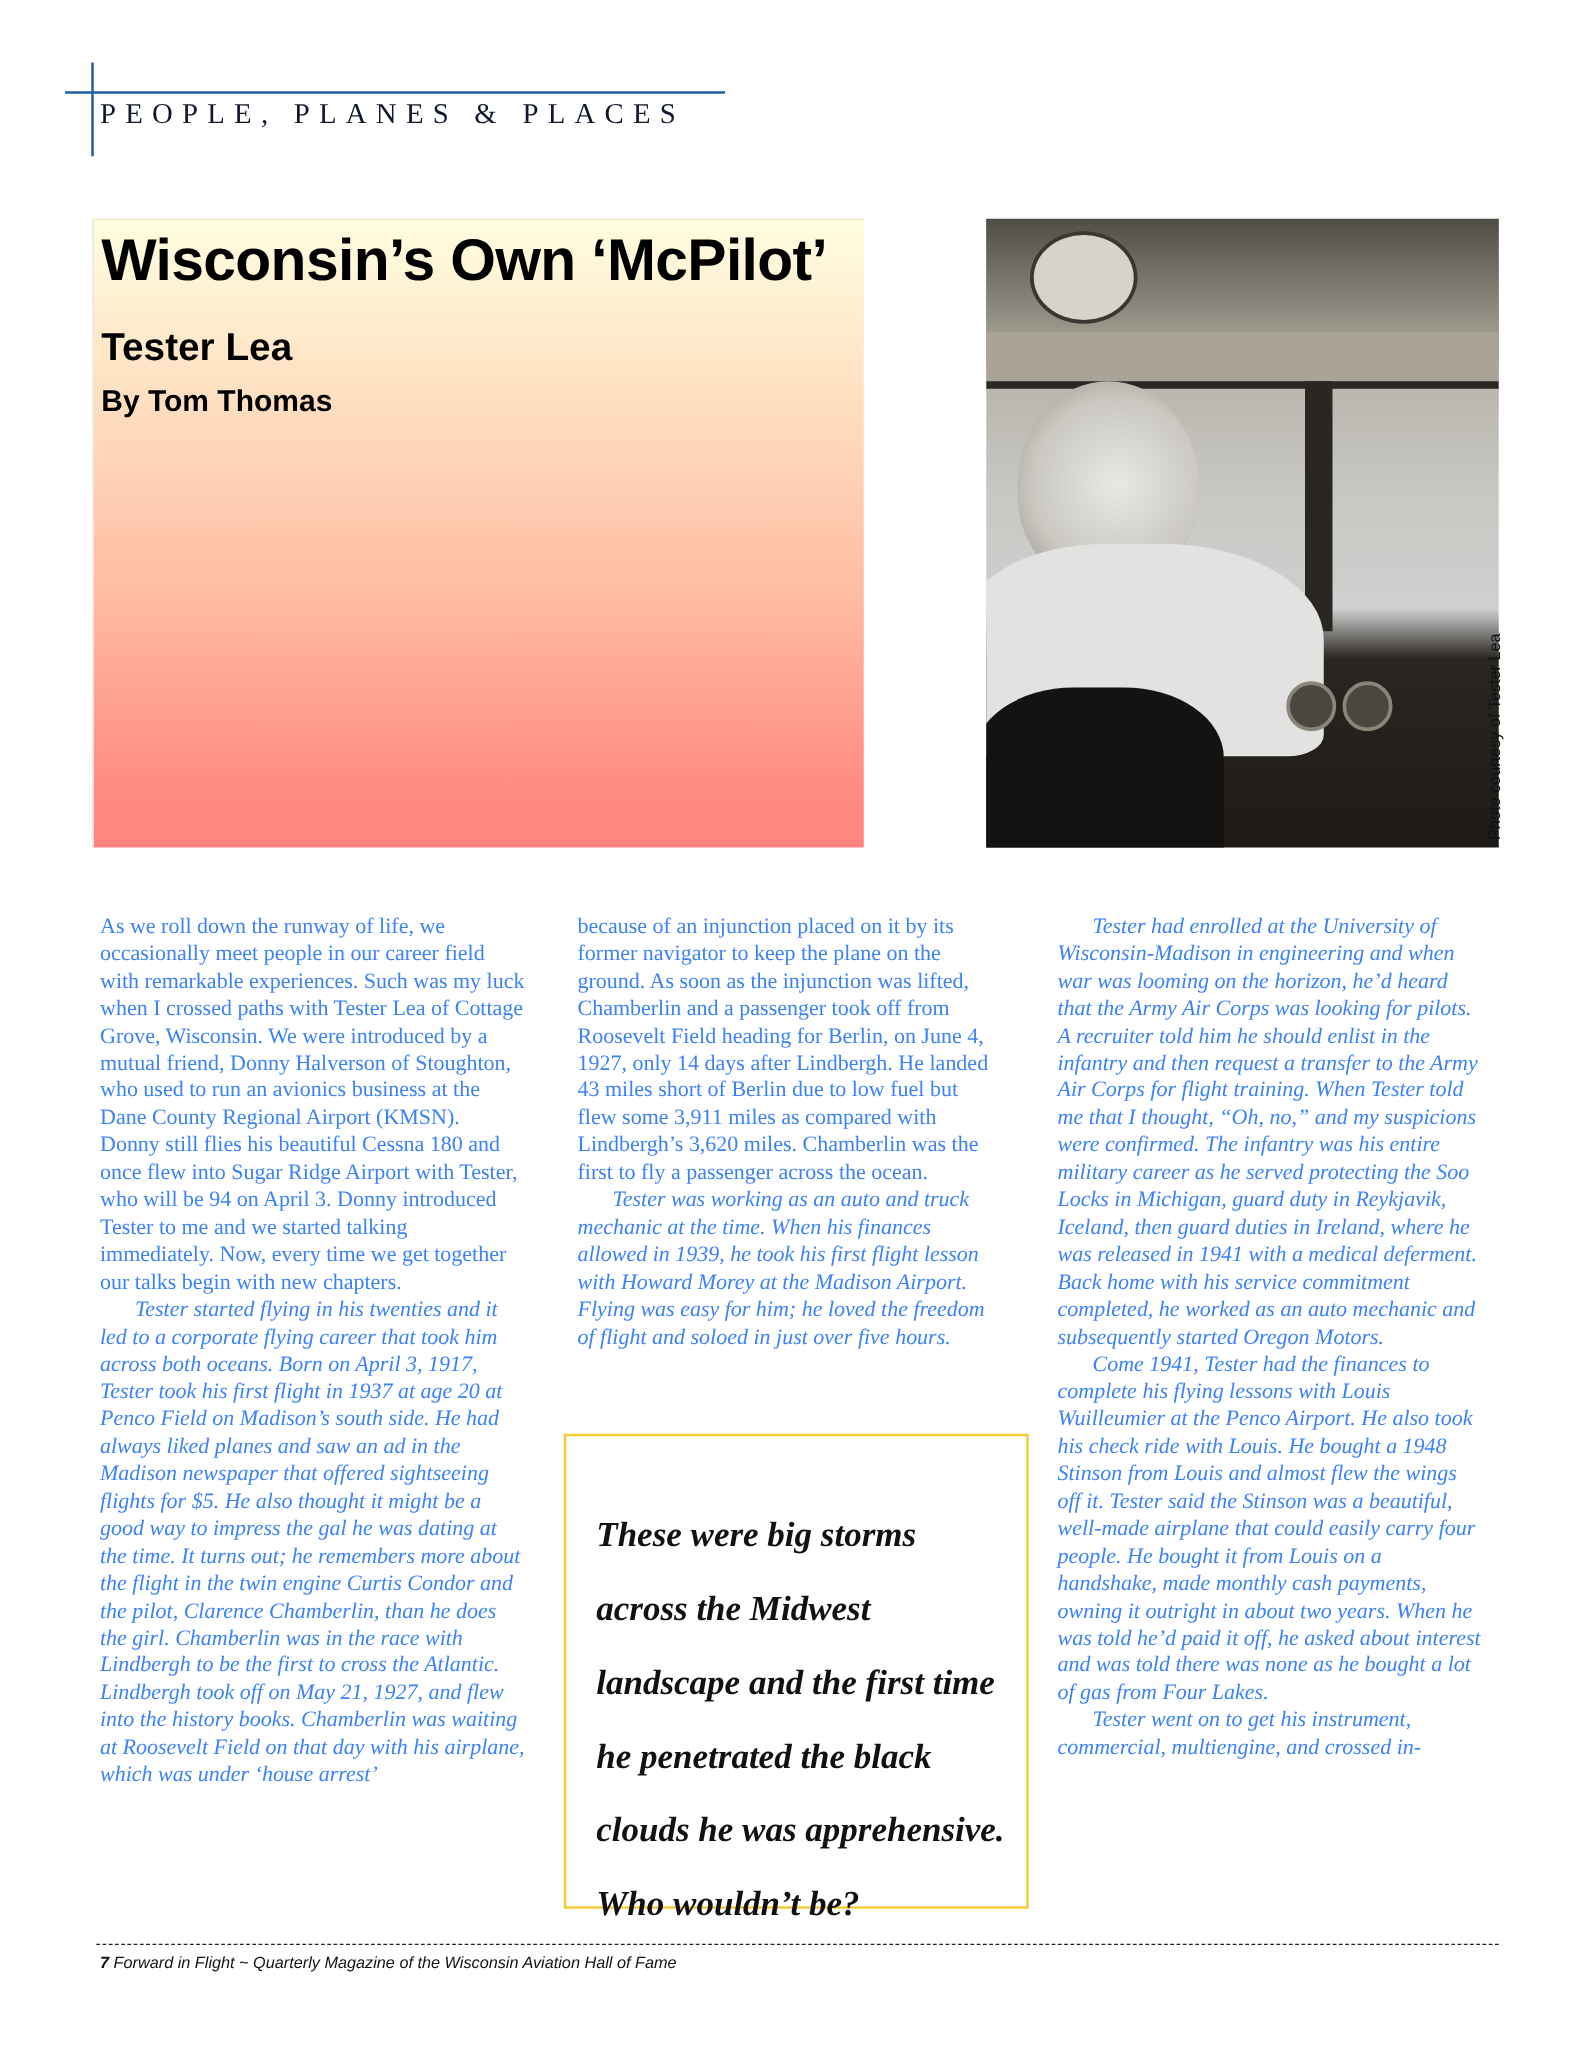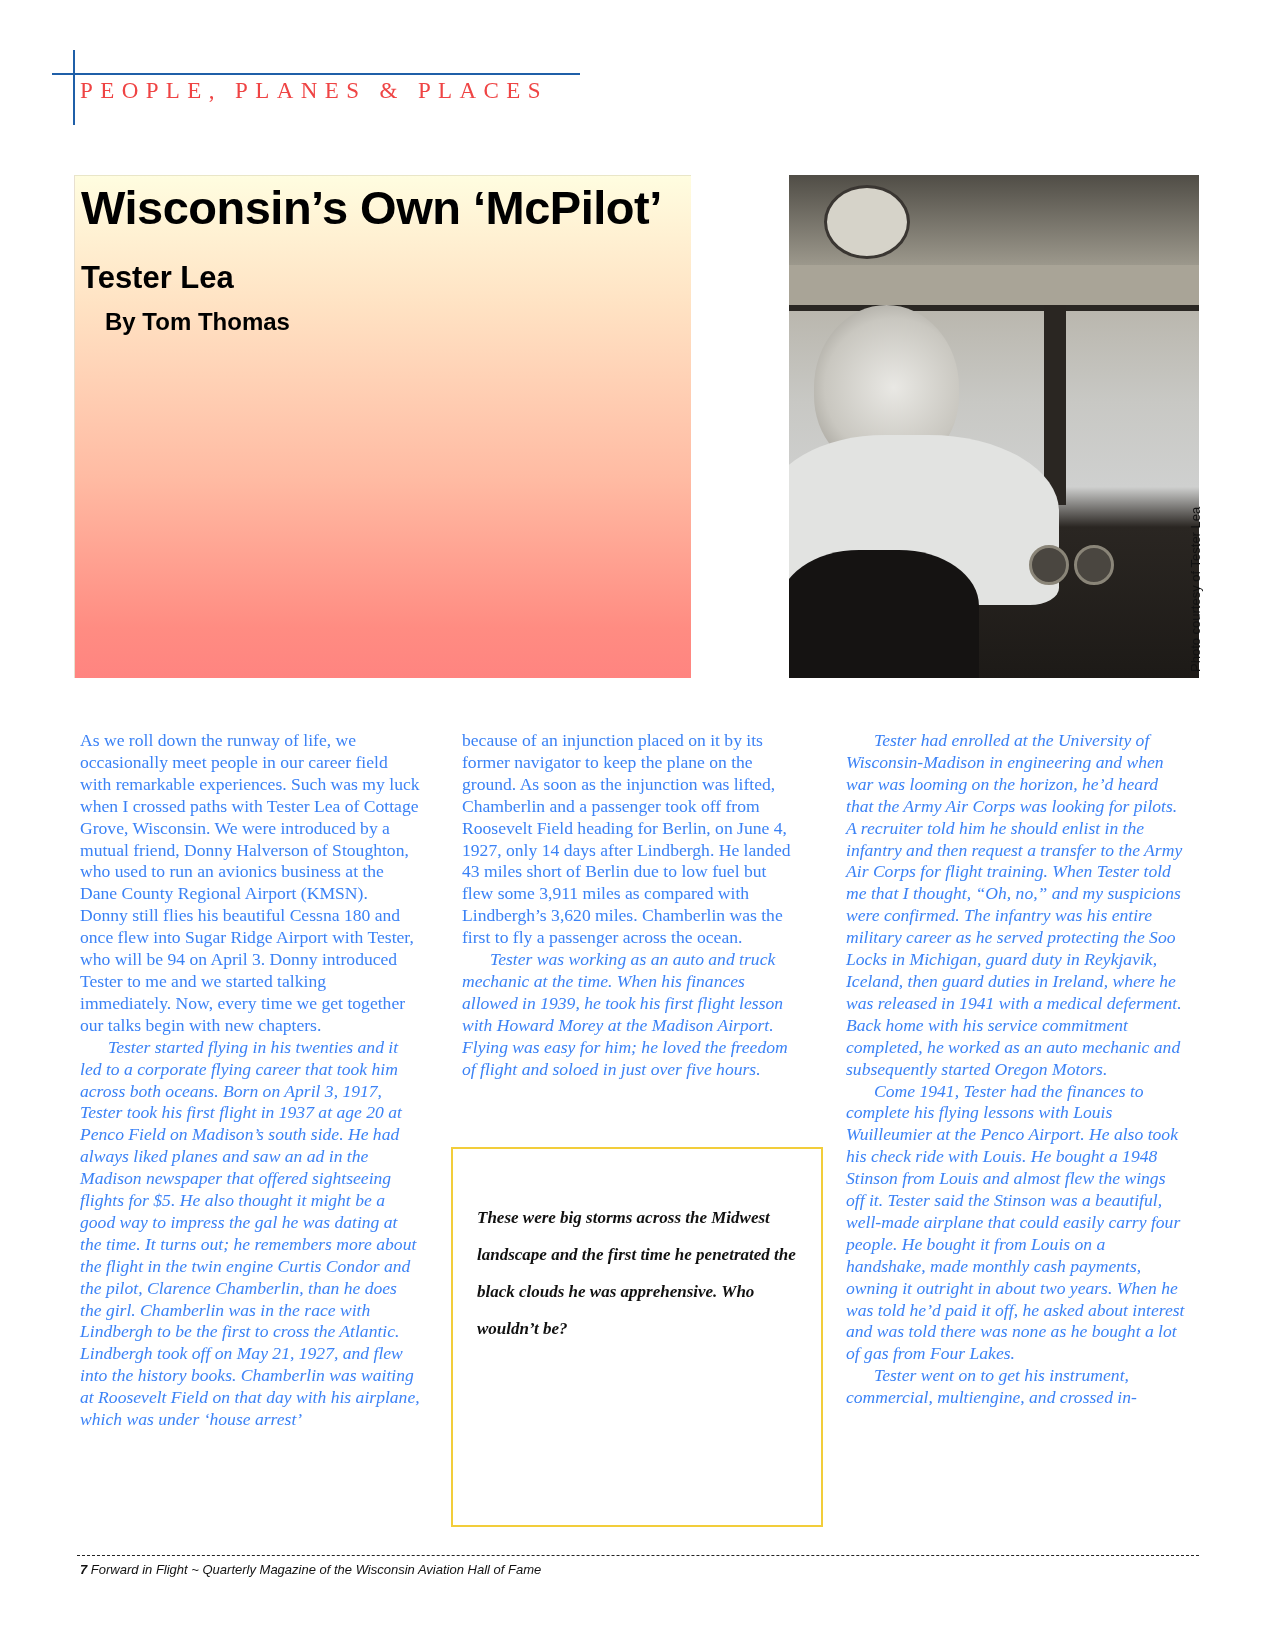--- a/index.html
+++ b/index.html
@@ -1,27 +1,27 @@
 <!DOCTYPE html>
 <html><head>
 <meta charset="utf-8">
 <style>
   html, body { margin: 0; padding: 0; background: #ffffff; }
   body { width: 1275px; height: 1650px; position: relative; overflow: hidden; font-family: "Liberation Serif", serif; color: #111; }
 
   .section-vline { position: absolute; left: 73px; top: 50px; width: 2px; height: 75px; background: #1f5fa8; }
   .section-hline { position: absolute; left: 52px; top: 73px; width: 528px; height: 2px; background: #1f5fa8; }
-  .section-label { position: absolute; left: 80px; top: 78px; font-family: "Liberation Serif", serif; font-size: 23px; letter-spacing: 7.4px; color: #ef4444; white-space: nowrap; }
+  .section-label { position: absolute; left: 80px; top: 78px; font-family: "Liberation Serif", serif; font-size: 23px; letter-spacing: 7.4px; color: #0f172a; white-space: nowrap; }
 
   .title-block { position: absolute; left: 74px; top: 175px; width: 617px; height: 503px;
     background: linear-gradient(to bottom, #fffde0 0%, #ffe3c4 25%, #ffbba3 60%, #ff8c82 90%, #ff8480 100%);
     border-top: 1px solid #e9e6c8; border-left: 1px solid #e8e0d0; box-sizing: border-box; }
   .title-main { position: absolute; left: 6px; top: 4px; font-family: "Liberation Sans", sans-serif; font-weight: bold; font-size: 47px; letter-spacing: -0.5px; color: #000; white-space: nowrap; }
   .title-sub { position: absolute; left: 6px; top: 60px; font-family: "Liberation Sans", sans-serif; font-weight: bold; font-size: 31px; color: #000; white-space: nowrap; margin-top: 24px; }
-  .title-byline { position: absolute; left: 6px; top: 132px; font-family: "Liberation Sans", sans-serif; font-weight: bold; font-size: 24px; color: #000; white-space: nowrap; margin-left: 24px; }
+  .title-byline { position: absolute; left: 6px; top: 132px; font-family: "Liberation Sans", sans-serif; font-weight: bold; font-size: 24px; color: #000; white-space: nowrap; }
 
   .photo { position: absolute; left: 789px; top: 175px; width: 410px; height: 503px; overflow: hidden;
     background: linear-gradient(to bottom, #6c6a62 0%, #8d8a80 20%, #b9b6ad 26%, #c8c8c4 45%, #cfd0cf 62%, #2a2622 70%, #1d1a17 100%); }
   .photo .panel-top { position: absolute; left: 0; top: 0; width: 100%; height: 90px; background: linear-gradient(to bottom, #504d46, #9c988c); }
   .photo .glare-bar { position: absolute; left: 0; top: 90px; width: 100%; height: 40px; background: #a9a497; border-bottom: 6px solid #2a2723; }
   .photo .strut { position: absolute; left: 255px; top: 130px; width: 22px; height: 200px; background: #2a2622; }
   .photo .badge { position: absolute; left: 35px; top: 10px; width: 80px; height: 68px; border-radius: 50%; background: #d6d3c9; border: 3px solid #3a3632; }
   .photo .head { position: absolute; left: 25px; top: 130px; width: 145px; height: 165px; border-radius: 50% 50% 45% 45%; background: radial-gradient(circle at 55% 50%, #e9e8e4 0%, #c9c7c0 60%, #8f8c84 100%); }
   .photo .shirt { position: absolute; left: -20px; top: 260px; width: 290px; height: 170px; border-radius: 40% 45% 10% 10%; background: #e2e3e1; }
   .photo .seat { position: absolute; left: -10px; top: 375px; width: 200px; height: 140px; border-radius: 40% 40% 0 0; background: #151312; }
@@ -30,21 +30,21 @@
   .credit { position: absolute; left: 1188px; top: 672px; transform: rotate(-90deg); transform-origin: 0 0; font-family: "Liberation Sans", sans-serif; font-size: 13px; color: #111; white-space: nowrap; }
 
   .column { position: absolute; top: 730px; width: 340px; font-family: "Liberation Serif", serif; font-size: 17.6px; line-height: 21.9px; color: #3b82f6; }
   .column p { margin: 0; text-indent: 0; }
   .column p.indent { text-indent: 28px; font-style: italic; }
   .col1 { left: 80px; }
   .col2 { left: 462px; }
   .col3 { left: 846px; }
 
   .pullquote { position: absolute; left: 451px; top: 1147px; width: 372px; height: 380px; border: 2px solid #f2cd3a; box-sizing: border-box; }
-  .pullquote-text { position: absolute; left: 24px; top: 50px; width: 330px; font-family: "Liberation Serif", serif; font-weight: bold; font-style: italic; font-size: 17px; line-height: 37px; color: #111; }
+  .pullquote-text { position: absolute; left: 24px; top: 50px; width: 330px; font-family: "Liberation Serif", serif; font-weight: bold; font-style: italic; font-size: 28px; line-height: 59px; color: #111; }
 
   .footer-rule { position: absolute; left: 77px; top: 1555px; width: 1122px; height: 0; border-top: 1.5px dashed #222; }
   .footer-text { position: absolute; left: 80px; top: 1562px; font-family: "Liberation Sans", sans-serif; font-style: italic; font-size: 13px; color: #111; white-space: nowrap; text-align: center; }
   .footer-text .pg { font-weight: bold; }
 </style>
 </head>
 <body>
 
 <div class="section-vline"></div>
 <div class="section-hline"></div>

